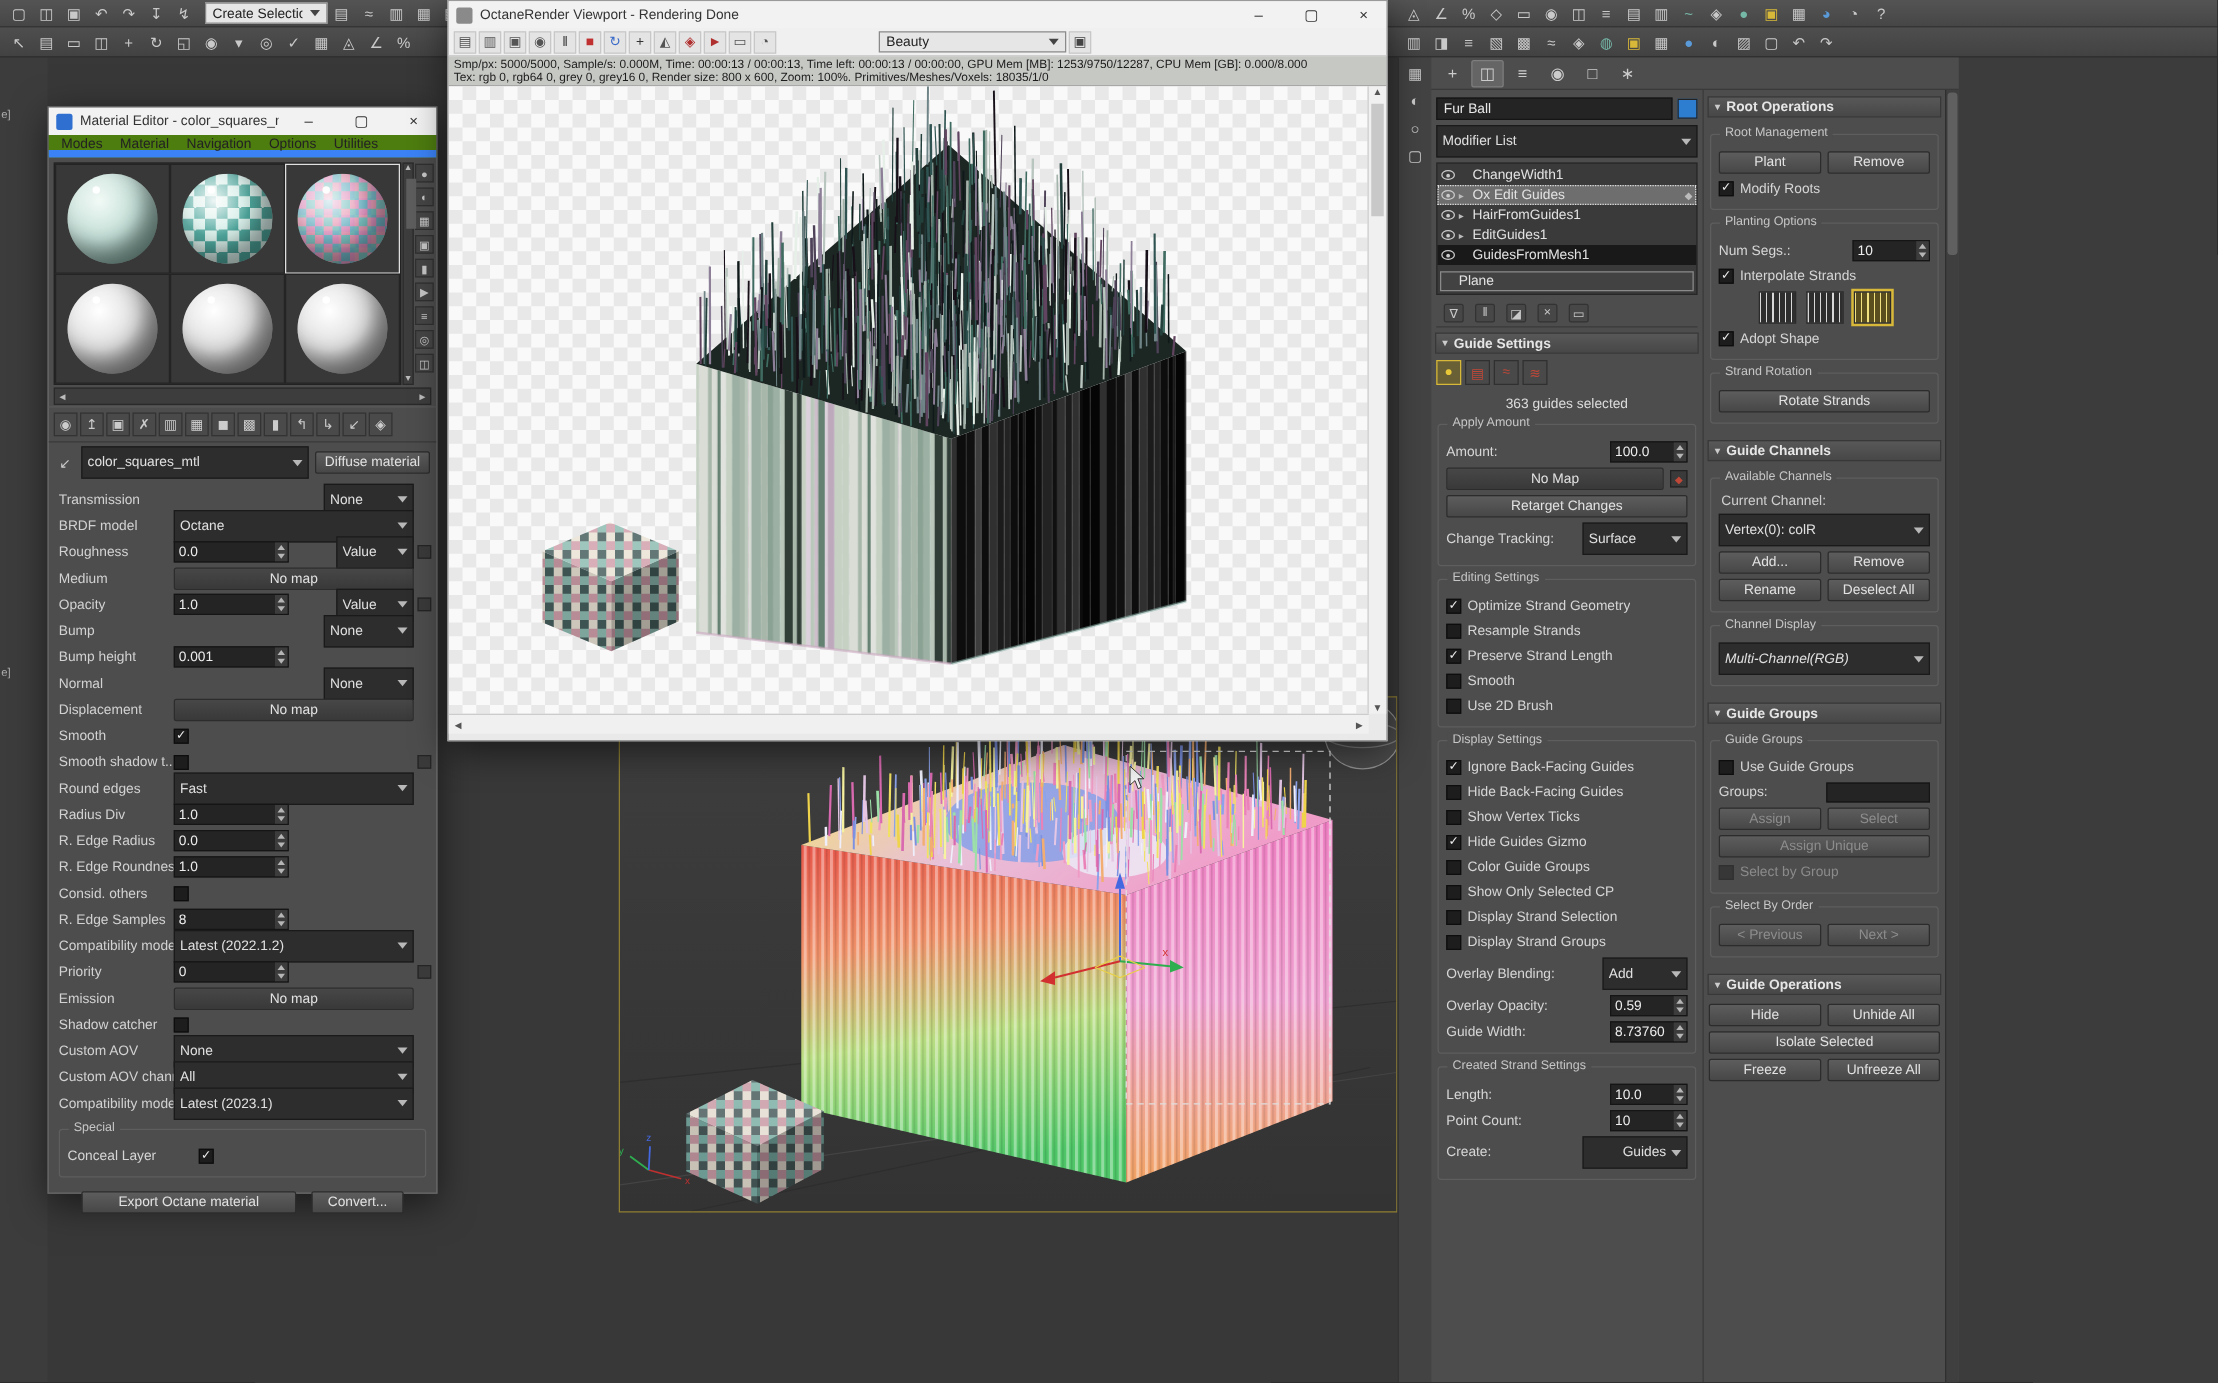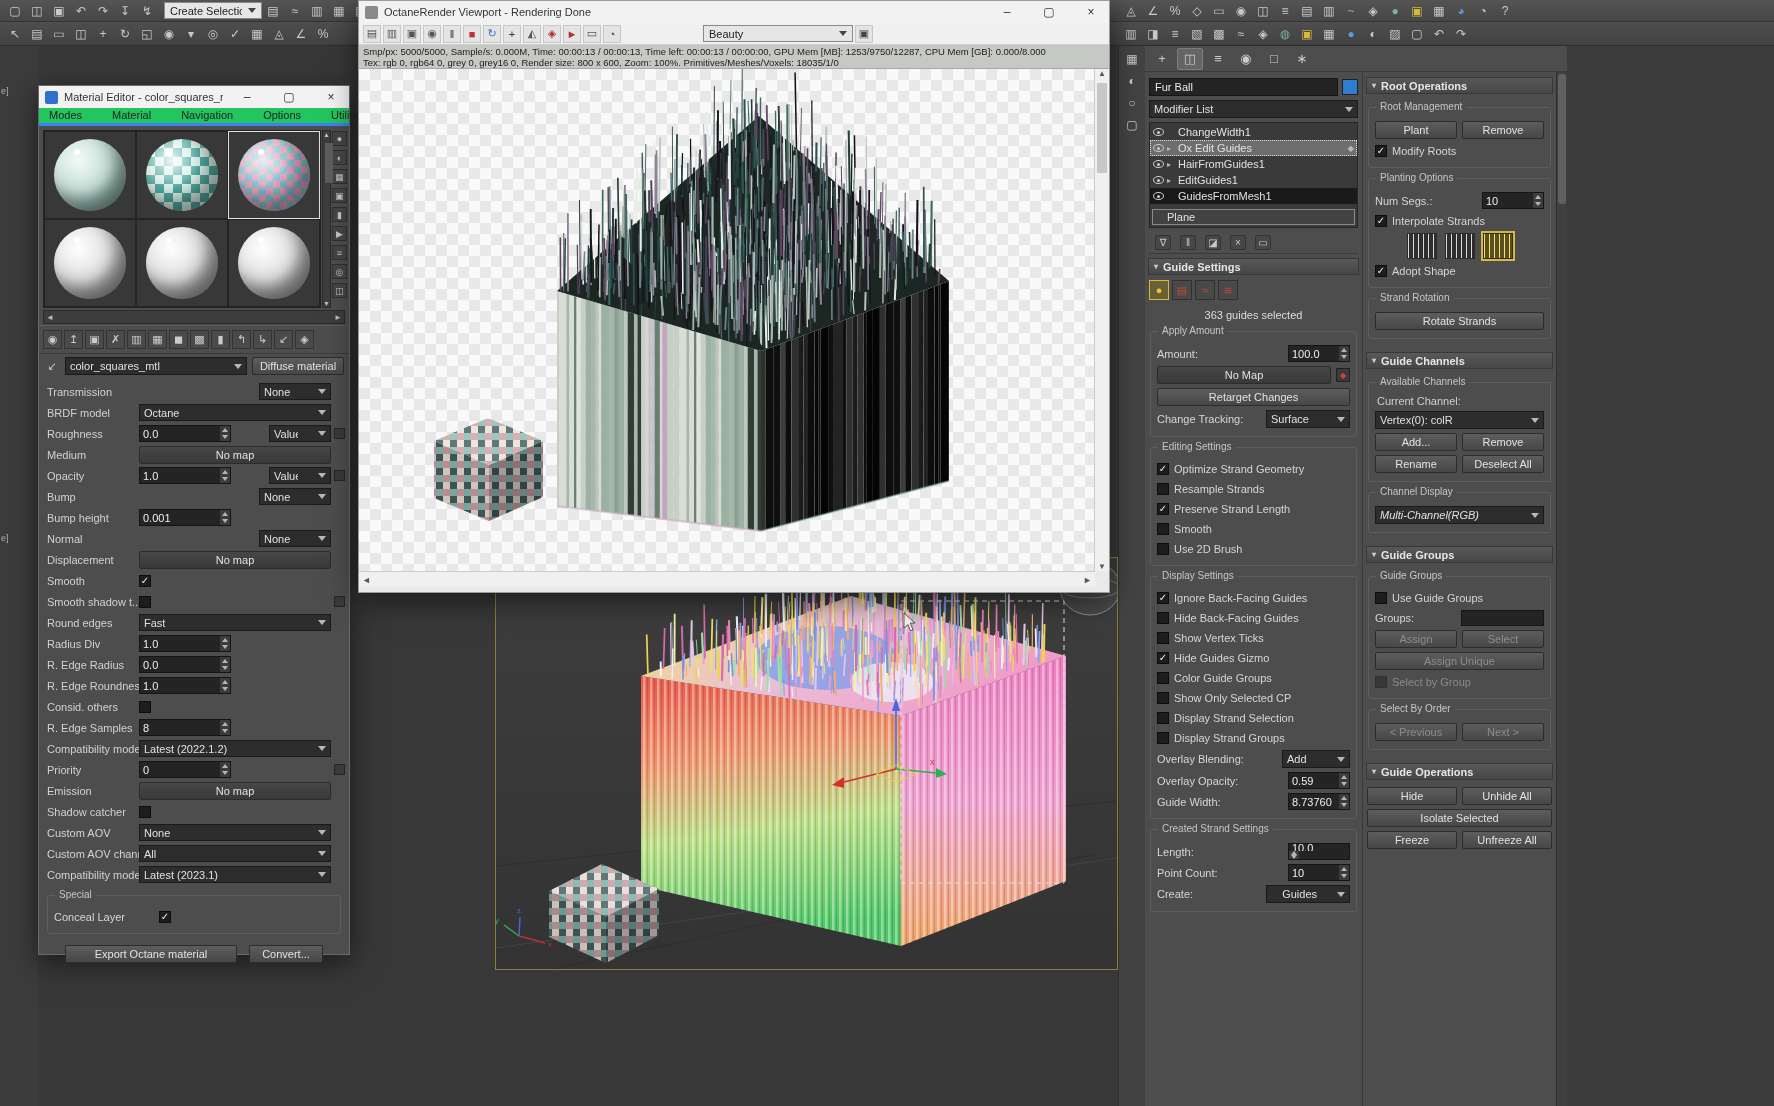--- a/index.html
+++ b/index.html
@@ -43,21 +43,21 @@
   .colB{width:193px;padding:2px;overflow:hidden}
   .pscroll{width:11px;background:#3f3f3f;border-left:1px solid #2f2f2f;position:relative}
   .pscroll .thumb{position:absolute;top:2px;left:1px;width:8px;height:130px;background:#606060;border-radius:3px}
 
   .objrow{display:flex;gap:4px;align-items:center;margin:4px 2px}
   .field{background:#242424;border:1px solid #151515;height:18px;display:flex;align-items:center;padding:0 5px;color:#e8e8e8}
   .field.name{flex:1}
   .swatch{width:16px;height:16px;border:1px solid #222;flex:none}
 
   .drop{background:#2d2d2d;border:1px solid #1a1a1a;height:18px;display:flex;align-items:center;
-        padding:0 4px;gap:20px;color:#e0e0e0}
+        padding:12px 4px;gap:4px;color:#e0e0e0}
   .drop .dv{flex:1;white-space:nowrap;overflow:hidden}
   .drop .da2{width:0;height:0;border-left:4px solid transparent;border-right:4px solid transparent;
              border-top:5px solid #b8b8b8;flex:none}
   .mlist{margin:0 2px 4px}
 
   .stack{background:#3a3a3a;border:1px solid #272727;margin:4px 2px;padding:1px 0}
   .stkrow{display:flex;align-items:center;height:16px;padding:0 3px;gap:3px;color:#e2e2e2}
   .stkrow.selected{background:#6e6e6e;outline:1px dotted #ddd;outline-offset:-1px}
   .stkrow.dark{background:#191919}
   .stkrow.base{margin:5px 2px 1px;border:1px solid #8a8a8a;background:#424242}
@@ -106,21 +106,21 @@
   .gsico.on{background:#6a6036;border-color:#d8b838}
 
   
   .win{position:absolute;box-shadow:0 8px 28px rgba(0,0,0,.55)}
   .tbar{height:22px;background:#f2f2f2;display:flex;align-items:center;padding:0 0 0 6px;gap:6px}
   .ticon{width:13px;height:13px;border-radius:2px;flex:none}
   .ttl{flex:1;font-size:11px;color:#333;white-space:nowrap;overflow:hidden}
   .wbtn{width:36px;height:22px;display:flex;align-items:center;justify-content:center;color:#333;font-size:12px;flex:none}
 
   #meWin{left:38px;top:85px;width:312px;height:870px;background:#4d4d4d;border:1px solid #6a6a6a;z-index:30}
-  .mbar{height:18px;background:#22c55e;display:flex;gap:18px;padding:0 4px;border-bottom:3px solid #3b82f6}
+  .mbar{height:18px;background:#4d7c0f;display:flex;gap:2px;padding:0 4px;border-bottom:6px solid #3b82f6}
   .menu{font-size:11px;color:#222;padding:1px 6px}
   .me-preview-wrap{display:flex;margin:4px 4px 2px}
   #mePreviews{display:grid;grid-template-columns:repeat(3,92px);grid-auto-rows:88px;background:#2c2c2c;border:1px solid #222}
   .pslot{display:flex;align-items:center;justify-content:center;border:1px solid #242424;background:#383838}
   .pslot.active{border:1px solid #e0e0e0}
   .sphere{width:72px;height:72px;border-radius:50%;position:relative;
           box-shadow:inset -10px -12px 16px rgba(0,0,0,.4),inset 6px 8px 12px rgba(255,255,255,.18)}
   .sphere::after{content:"";position:absolute;top:14%;left:28%;width:6px;height:6px;border-radius:50%;background:rgba(255,255,255,.95)}
   .s-teal{background:radial-gradient(circle at 35% 30%,#f2faf6,#c2ded6 45%,#8cb0a6 75%,#5c8076)}
   .s-checker-teal{background-color:#bfe4dc;
@@ -957,21 +957,21 @@
                       <i class="up"></i>
                       <i class="dn"></i>
                     </span>
                   </div>
                 </div>
               </div>
               <div class="grp">
                 <span class="gt">Created Strand Settings</span>
                 <div class="prow sb">
                   <span class="pl">Length:</span>
-                  <div class="spn" style="width: 62px; flex-direction: column;">
+                  <div class="spn" style="width: 62px;">
                     <span class="sf">10.0</span>
                     <span class="sa">
                       <i class="up"></i>
                       <i class="dn"></i>
                     </span>
                   </div>
                 </div>
                 <div class="prow sb">
                   <span class="pl">Point Count:</span>
                   <div class="spn" style="width: 62px;">

